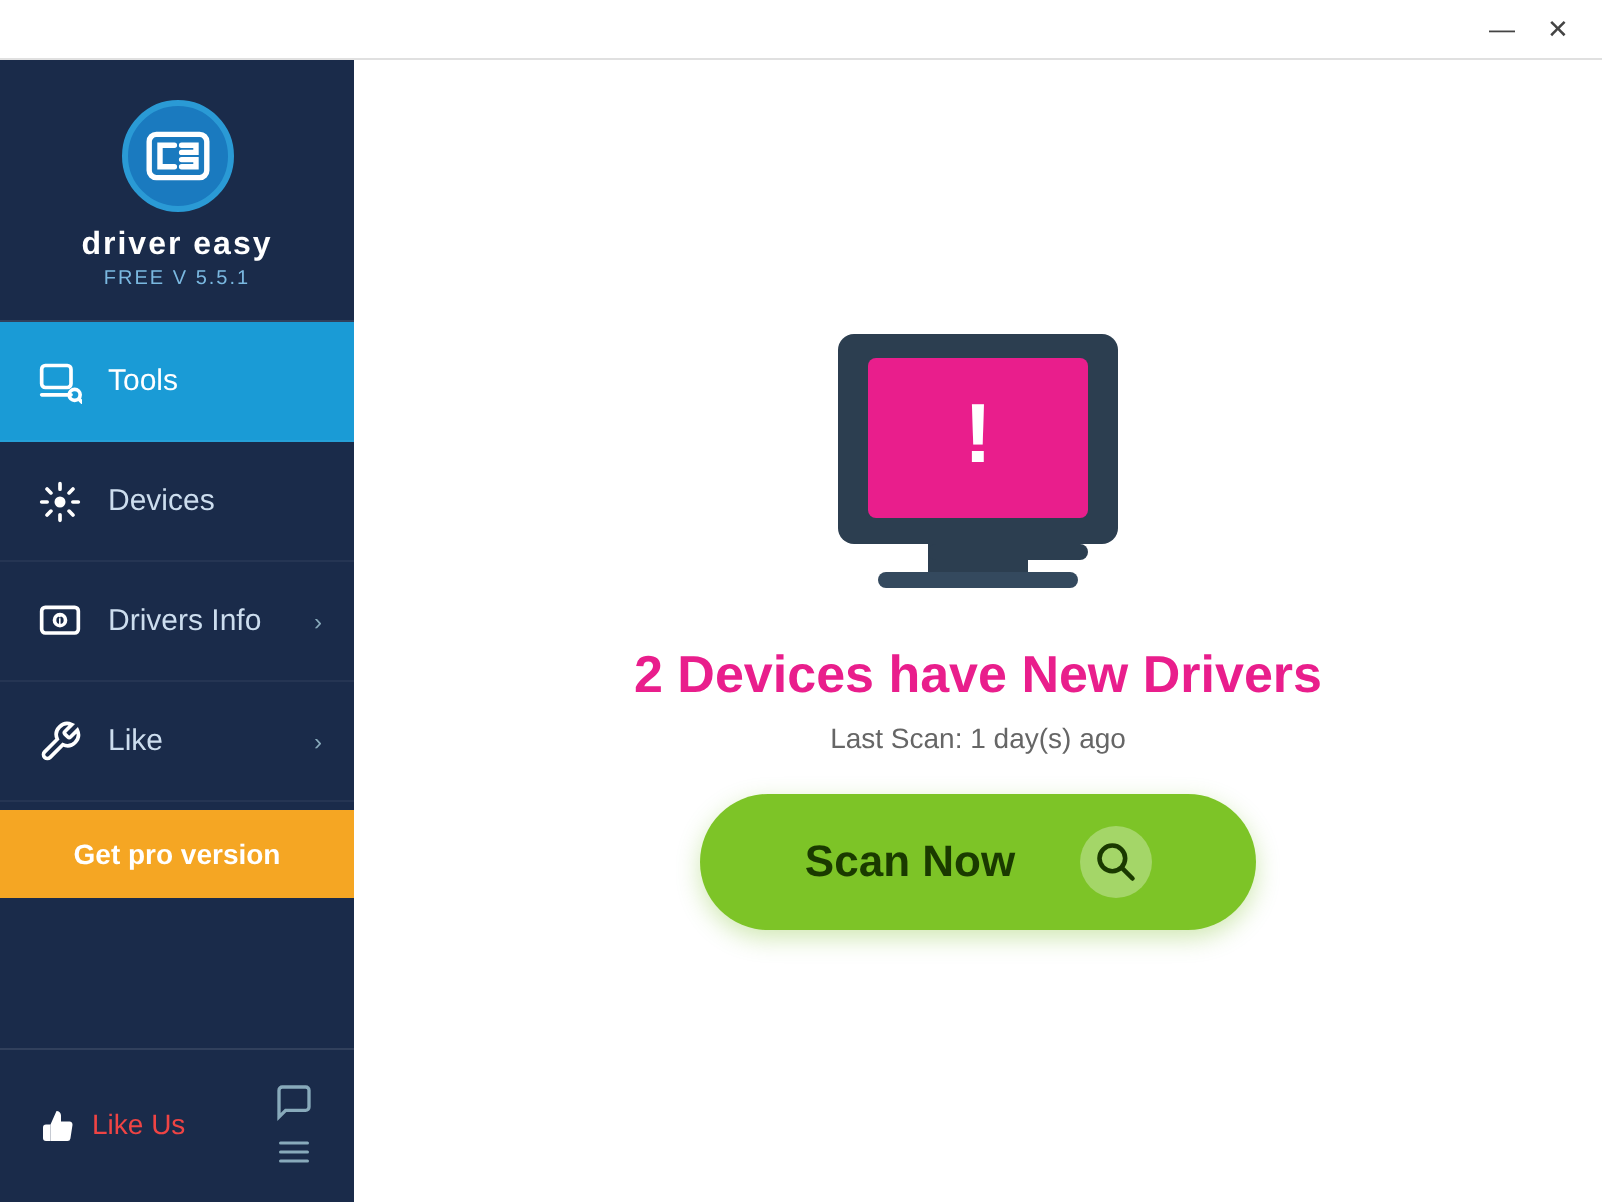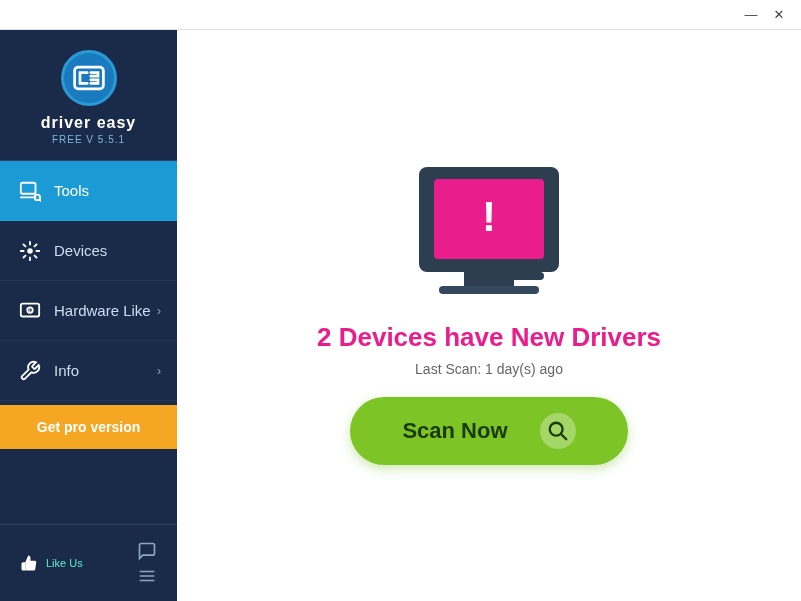--- a/index.html
+++ b/index.html
@@ -151,23 +151,23 @@
     .sidebar-bottom {
       display: flex;
       align-items: center;
       justify-content: space-between;
       padding: 16px 20px;
       border-top: 1px solid rgba(255,255,255,0.1);
     }
 
     .like-us {
       display: flex;
-      align-items: center;
-      color: #5eead4;
-      font-size: 11px;
+      align-items: flex-start;
+      color: #ef4444;
+      font-size: 14px;
       cursor: pointer;
       gap: 8px;
     }
 
     .bottom-icons {
       display: flex;
       flex-direction: column;
       gap: 6px;
       align-items: center;
     }
@@ -333,31 +333,31 @@
 
     <div class="nav-item">
       <div class="nav-icon">
         <svg width="22" height="22" viewBox="0 0 24 24" fill="none" xmlns="http://www.w3.org/2000/svg">
           <rect x="2" y="4" width="20" height="14" rx="2" stroke="white" stroke-width="2"></rect>
           <circle cx="12" cy="11" r="3" stroke="white" stroke-width="2"></circle>
           <line x1="12" y1="8" x2="12" y2="8" stroke="white" stroke-width="2"></line>
           <text x="11" y="13" fill="white" font-size="6" font-weight="bold">i</text>
         </svg>
       </div>
-      <span class="nav-label">Hardware Like</span>
+      <span class="nav-label">Drivers Info</span>
       <span class="nav-arrow">›</span>
     </div>
 
     <div class="nav-item">
       <div class="nav-icon">
         <svg width="22" height="22" viewBox="0 0 24 24" fill="none" xmlns="http://www.w3.org/2000/svg">
           <path d="M14.7 6.3a1 1 0 000 1.4l1.6 1.6a1 1 0 001.4 0l3.77-3.77a6 6 0 01-7.94 7.94l-6.91 6.91a2.12 2.12 0 01-3-3l6.91-6.91a6 6 0 017.94-7.94l-3.77 3.77z" stroke="white" stroke-width="2" fill="none"></path>
         </svg>
       </div>
-      <span class="nav-label">Info</span>
+      <span class="nav-label">Like</span>
       <span class="nav-arrow">›</span>
     </div>
 
     <div class="pro-btn">Get pro version</div>
 
     <div class="sidebar-spacer"></div>
 
     <div class="sidebar-bottom">
       <div class="like-us">
         <svg width="18" height="18" viewBox="0 0 24 24" fill="white" xmlns="http://www.w3.org/2000/svg">

